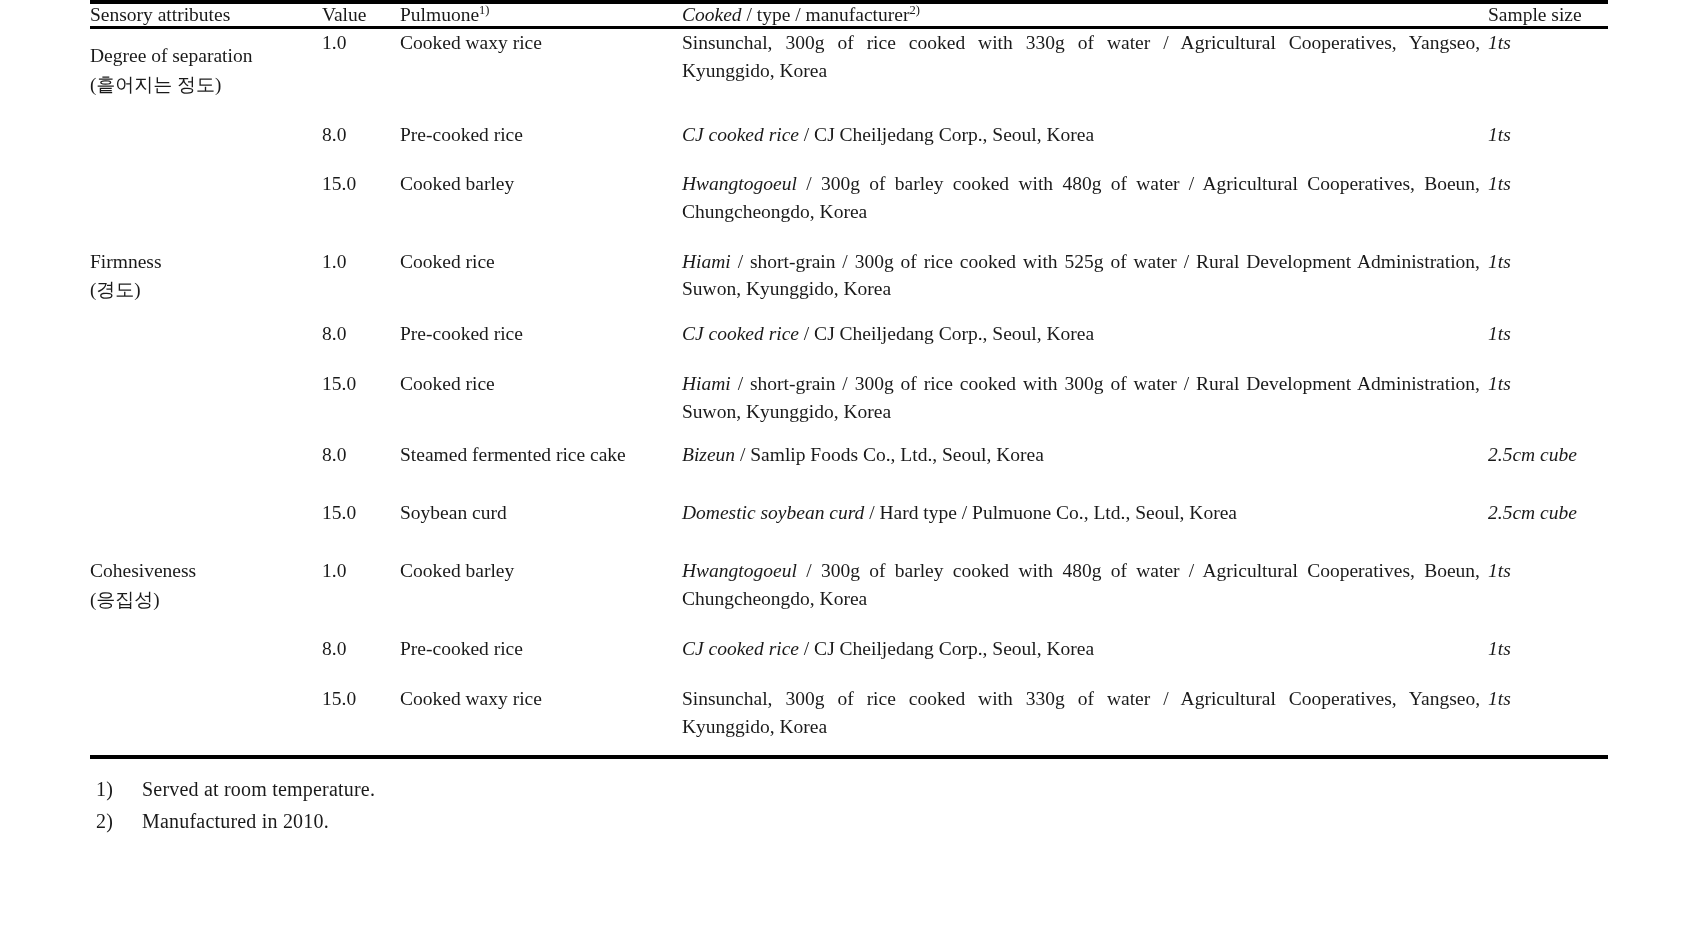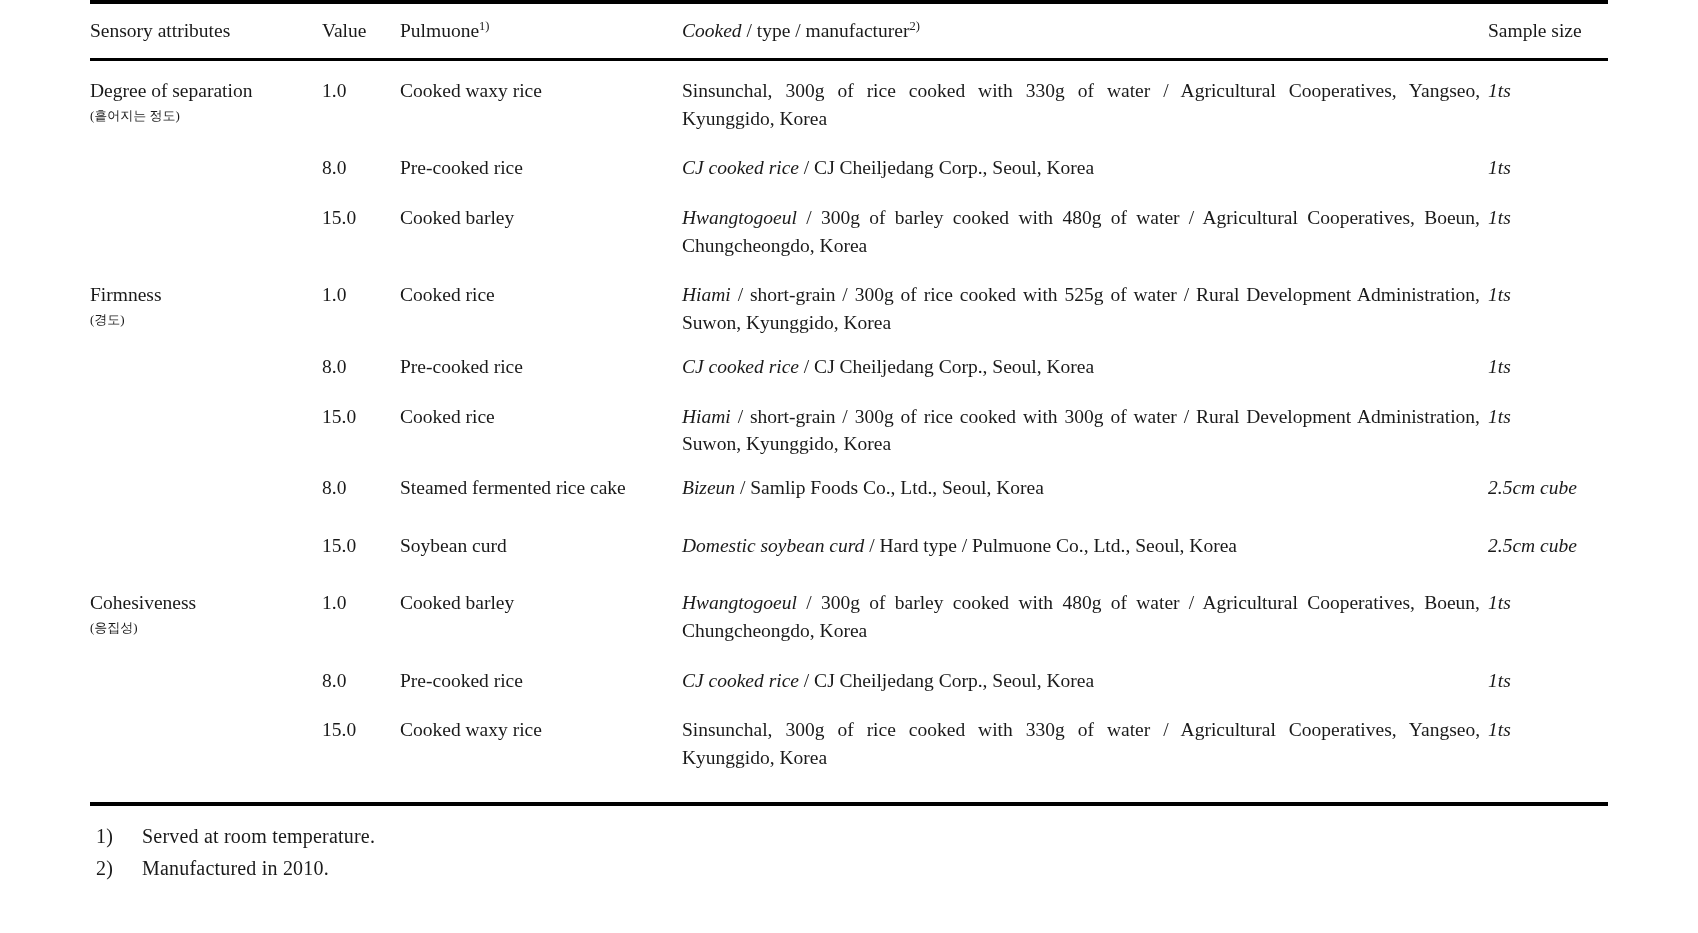--- a/index.html
+++ b/index.html
@@ -31,21 +31,21 @@
     width: 1518px;
     margin: 0 auto;
   }
   .rule-top    { border-top: 4px solid #000; }
   .rule-head   { border-top: 3px solid #000; }
   .rule-bottom { border-top: 4px solid #000; }
 
   
   table.tbl {
     width: 1518px;
-    margin: 16px auto;
+    margin: 0 auto;
     border-collapse: collapse;
     table-layout: fixed;
     font-size: 19.5px;
   }
   table.tbl td, table.tbl th {
     padding: 0;
     vertical-align: top;
     text-align: left;
     font-weight: normal;
   }
@@ -68,29 +68,29 @@
     line-height: 0;
   }
   .hdr .ital { font-style: italic; }
 
   
   .row td {
     padding-top: 13px;
     padding-bottom: 0;
     line-height: 1.42;
   }
-  .row td.attr   { }
+  .row td.attr   { padding-top: 13px; }
   .row td.brand  { text-align: justify; text-align-last: left; padding-right: 8px; }
   .row td.size   { white-space: nowrap; font-style: italic; }
 
   .row.gap-sm td { padding-top: 16px; }
   .row.gap-md td { padding-top: 22px; }
   .row.gap-lg td { padding-top: 30px; }
 
-  .attr-ko { display: block; font-size: 13px; padding-top: 2px; }
+  .attr-ko { display: block; font-size: 19px; padding-top: 2px; }
   .ital { font-style: italic; }
 
   .spacer-row td { height: 14px; padding: 0; }
 
   
   .notes {
     width: 1518px;
     margin: 0 auto;
     padding-top: 10px;
     font-size: 20px;

